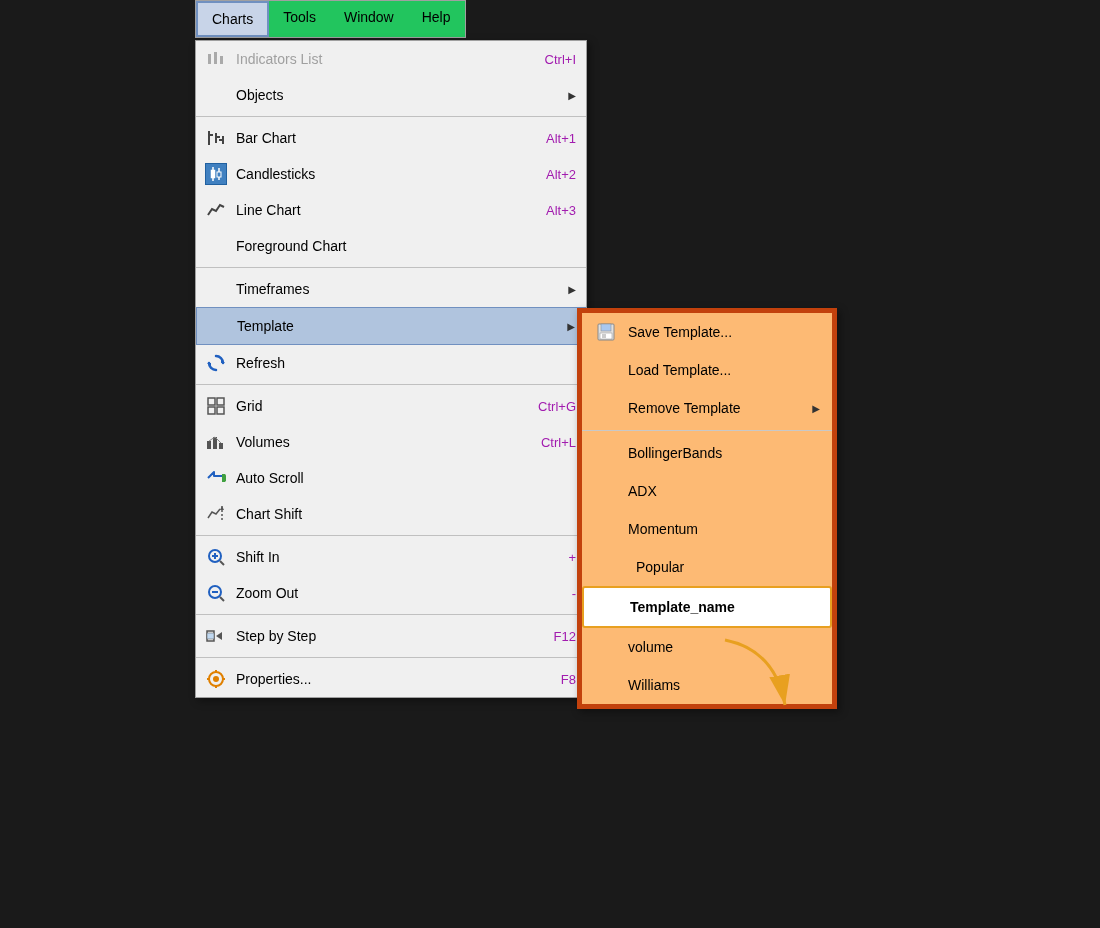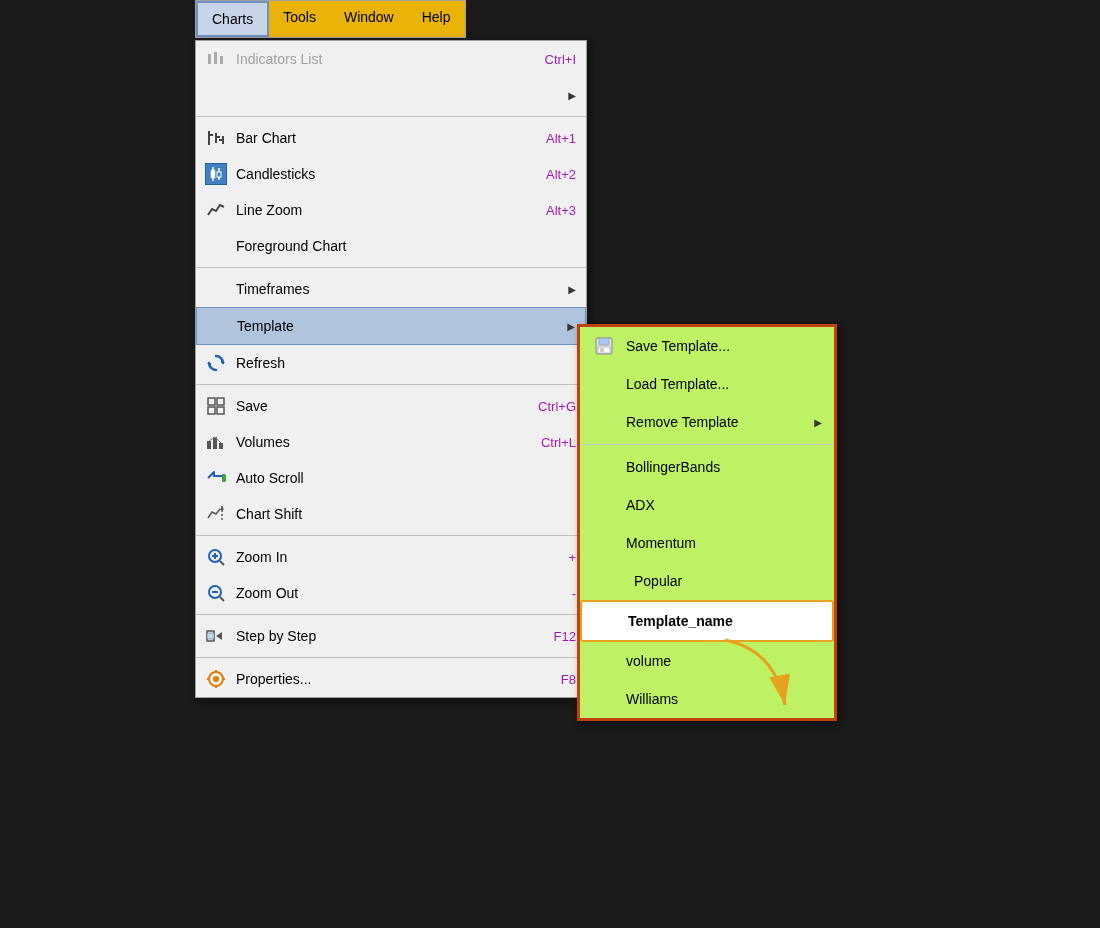--- a/index.html
+++ b/index.html
@@ -13,21 +13,21 @@
       position: relative;
     }
 
     
     .menubar {
       position: absolute;
       top: 0;
       left: 195px;
       display: flex;
       flex-direction: row;
-      background: #eab308;
+      background: #22c55e;
       border: 1px solid #a0a0a0;
     }
 
     .menubar-item {
       padding: 8px 14px;
       cursor: pointer;
       color: #000;
       font-size: 14px;
       white-space: nowrap;
     }
@@ -98,25 +98,25 @@
 
     .menu-separator {
       height: 1px;
       background: #c0c0c0;
       margin: 3px 0;
     }
 
     
     .submenu {
       position: absolute;
-      top: 16px;
+      top: 0;
       left: 380px;
       width: 260px;
-      background: #bef264;
-      border: 3px solid #c2410c;
+      background: #fdba74;
+      border: 5px solid #c2410c;
       box-shadow: 3px 3px 8px rgba(0,0,0,0.4);
       z-index: 200;
     }
 
     .submenu-item {
       display: flex;
       align-items: center;
       padding: 7px 12px;
       cursor: pointer;
       color: #000;
@@ -179,20 +179,21 @@
         <rect x="7" y="2" width="3" height="12" fill="#aaa"></rect>
         <rect x="13" y="6" width="3" height="8" fill="#aaa"></rect>
       </svg>
     </div>
     <span class="label">Indicators List</span>
     <span class="shortcut">Ctrl+I</span>
   </div>
 
   <div class="menu-item">
     <div class="icon"></div>
+    <span class="label">Objects</span>
     <span class="arrow">▶</span>
   </div>
 
   <div class="menu-separator"></div>
 
   <div class="menu-item">
     <div class="icon">
       <svg width="20" height="18" viewBox="0 0 20 18">
         <line x1="3" y1="2" x2="3" y2="16" stroke="#444" stroke-width="2"></line>
         <line x1="3" y1="6" x2="7" y2="6" stroke="#444" stroke-width="2"></line>
@@ -222,21 +223,21 @@
     <span class="label">Candlesticks</span>
     <span class="shortcut">Alt+2</span>
   </div>
 
   <div class="menu-item">
     <div class="icon">
       <svg width="20" height="18" viewBox="0 0 20 18">
         <polyline points="2,14 6,8 10,10 14,4 18,6" fill="none" stroke="#444" stroke-width="2"></polyline>
       </svg>
     </div>
-    <span class="label">Line Zoom</span>
+    <span class="label">Line Chart</span>
     <span class="shortcut">Alt+3</span>
   </div>
 
   <div class="menu-item">
     <div class="icon"></div>
     <span class="label">Foreground Chart</span>
   </div>
 
   <div class="menu-separator"></div>
 
@@ -334,21 +335,21 @@
 
   <div class="menu-item">
     <div class="icon">
       <svg width="18" height="18" viewBox="0 0 18 18">
         <rect x="1" y="1" width="7" height="7" fill="none" stroke="#555" stroke-width="1.5"></rect>
         <rect x="10" y="1" width="7" height="7" fill="none" stroke="#555" stroke-width="1.5"></rect>
         <rect x="1" y="10" width="7" height="7" fill="none" stroke="#555" stroke-width="1.5"></rect>
         <rect x="10" y="10" width="7" height="7" fill="none" stroke="#555" stroke-width="1.5"></rect>
       </svg>
     </div>
-    <span class="label">Save</span>
+    <span class="label">Grid</span>
     <span class="shortcut">Ctrl+G</span>
   </div>
 
   <div class="menu-item">
     <div class="icon">
       <svg width="20" height="18" viewBox="0 0 20 18">
         <rect x="1" y="8" width="4" height="8" fill="#555"></rect>
         <rect x="7" y="4" width="4" height="12" fill="#555"></rect>
         <rect x="13" y="10" width="4" height="6" fill="#555"></rect>
         <polyline points="3,8 9,4 15,10" fill="none" stroke="#888" stroke-width="1"></polyline>
@@ -384,21 +385,21 @@
 
   <div class="menu-item">
     <div class="icon">
       <svg width="20" height="20" viewBox="0 0 20 20">
         <circle cx="9" cy="9" r="6" fill="none" stroke="#2060c0" stroke-width="2"></circle>
         <line x1="9" y1="6" x2="9" y2="12" stroke="#2060c0" stroke-width="2"></line>
         <line x1="6" y1="9" x2="12" y2="9" stroke="#2060c0" stroke-width="2"></line>
         <line x1="14" y1="14" x2="18" y2="18" stroke="#555" stroke-width="2"></line>
       </svg>
     </div>
-    <span class="label">Zoom In</span>
+    <span class="label">Shift In</span>
     <span class="shortcut">+</span>
   </div>
 
   <div class="menu-item">
     <div class="icon">
       <svg width="20" height="20" viewBox="0 0 20 20">
         <circle cx="9" cy="9" r="6" fill="none" stroke="#2060c0" stroke-width="2"></circle>
         <line x1="6" y1="9" x2="12" y2="9" stroke="#2060c0" stroke-width="2"></line>
         <line x1="14" y1="14" x2="18" y2="18" stroke="#555" stroke-width="2"></line>
       </svg>

